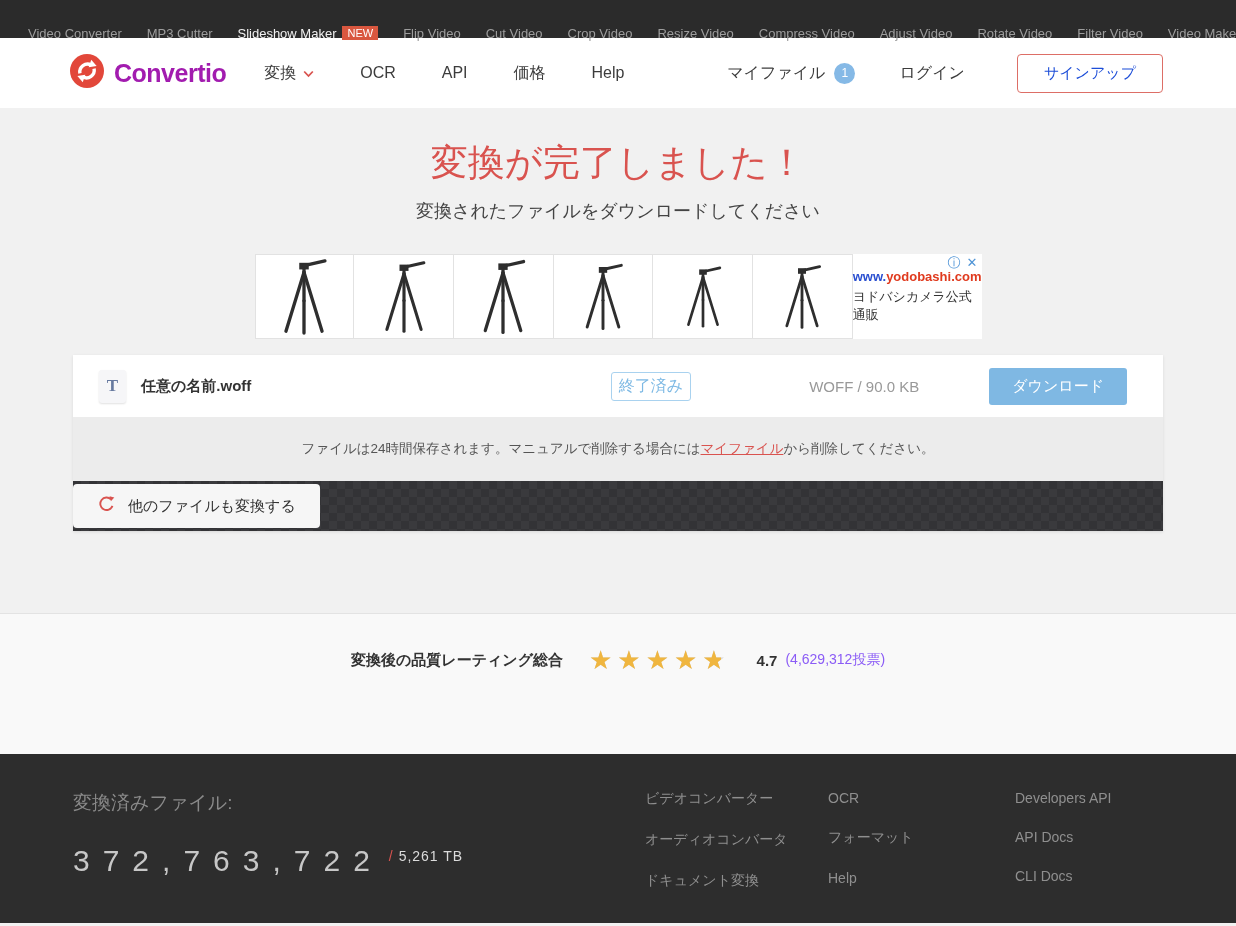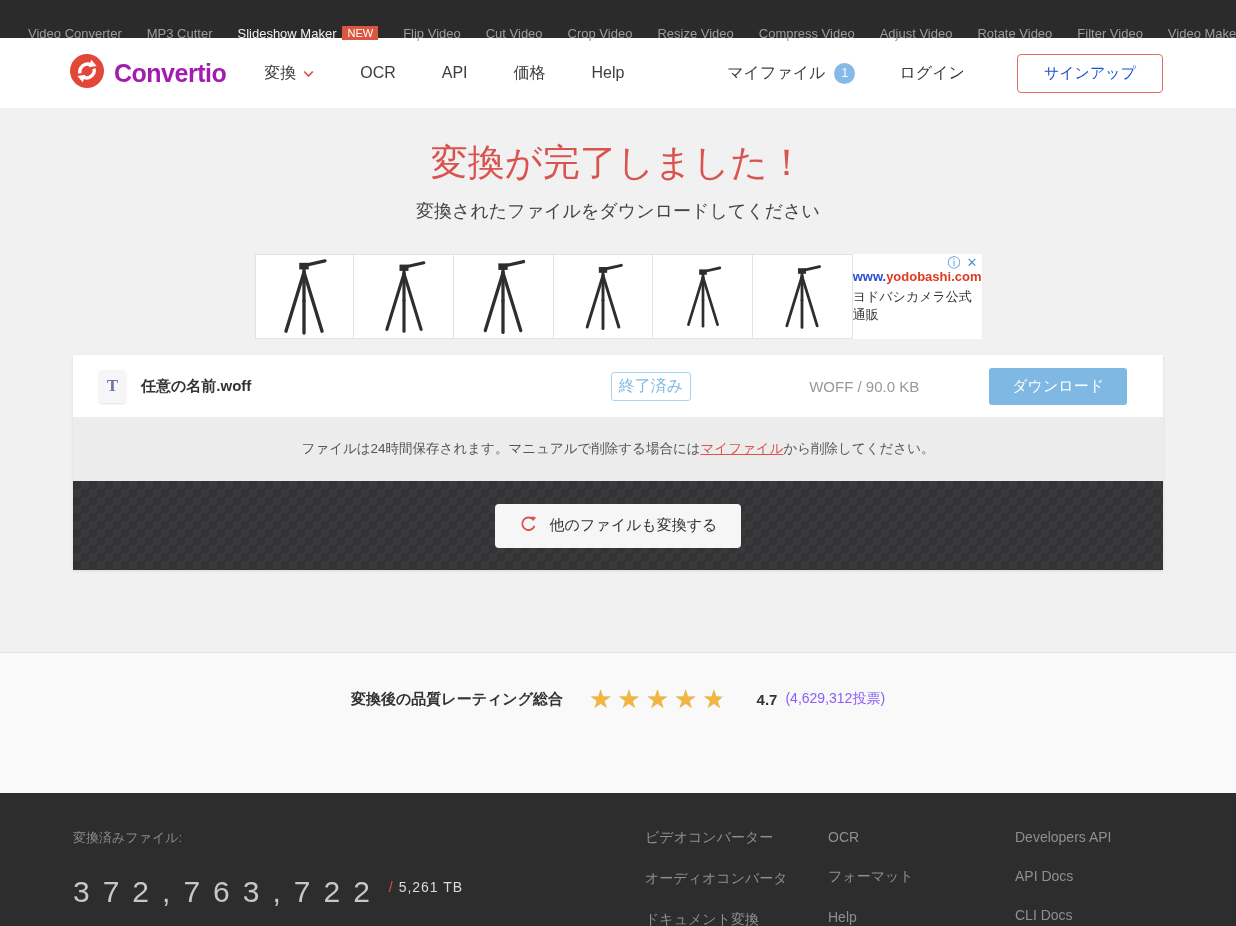--- a/index.html
+++ b/index.html
@@ -62,26 +62,26 @@
   .status-badge { color:#7db9e4; border:1px solid #a9d2ef; border-radius:3px;
     font-size:16px; padding:3px 7px; }
   .fmeta { color:#999; font-size:15px; margin:0 70px 0 118px; }
   .dl-btn { background:#7fb8e3; color:#fff; border:none; border-radius:3px;
     font-size:15px; padding:9px 23px; cursor:pointer; }
 
   .notice-row { height:64px; background:#ececec; display:flex; align-items:center;
     justify-content:center; font-size:13.5px; color:#555; }
   .notice-row a { color:#d9534f; text-decoration:underline; cursor:pointer; }
 
-  .dark-row { height:89px; background-color:#333336;
+  .dark-row { height:50px; background-color:#333336;
     background-image:
       linear-gradient(45deg,#3a3a3d 25%,transparent 25%,transparent 75%,#3a3a3d 75%),
       linear-gradient(45deg,#3a3a3d 25%,transparent 25%,transparent 75%,#3a3a3d 75%);
     background-size:16px 16px; background-position:0 0,8px 8px;
-    display:flex; align-items:center; justify-content:center; }
+    display:flex; align-items:center; }
   .more-btn { background:#f6f6f6; border:none; border-radius:4px; padding:11px 24px;
     font-size:15px; color:#333; display:flex; align-items:center; gap:12px; cursor:pointer; }
 
   .main-pad { height:82px; }
 
   
   .rating-sec { background:#f9f9f9; border-top:1px solid #e3e3e3; height:141px;
     padding-top:33px; }
   .rating-line { display:flex; align-items:center; justify-content:center; gap:26px; }
   .rating-label { font-size:15px; font-weight:bold; color:#333; }
@@ -90,21 +90,21 @@
   .stars-fill { position:absolute; top:0; left:0; width:93%; overflow:hidden;
     white-space:nowrap; color:#f0b63f; }
   .rating-score { font-size:15px; font-weight:bold; color:#333; }
   .rating-votes { font-size:14px; color:#8b5cf6; margin-left:-18px; }
   .rating-note { text-align:center; font-size:15px; color:#8b8b8b; margin-top:17px; }
 
   
   .footer { background:#2d2d2d; height:169px; padding-top:36px; }
   .footer-inner { width:1090px; margin:0 auto; display:flex; }
   .fstat { width:572px; }
-  .fstat-label { color:#8a8a8a; font-size:13px; }
+  .fstat-label { color:#8a8a8a; font-size:19px; }
   .counter-line { display:flex; margin-top:30px; }
   .counter { color:#c7c7c7; font-size:30px; letter-spacing:13px; line-height:1; }
   .ctotal { margin-left:6px; padding-top:2px; font-size:14px; letter-spacing:1px; white-space:nowrap; }
   .ctotal .slash { color:#d9534f; }
   .ctotal .tb { color:#dcdcdc; }
   .fcol1 { width:183px; } .fcol2 { width:187px; } .fcol3 { width:148px; }
   .fcol a { display:block; color:#8f8f8f; font-size:14px; text-decoration:none;
     margin-bottom:23px; cursor:pointer; white-space:nowrap; }
 </style>
 </head>

